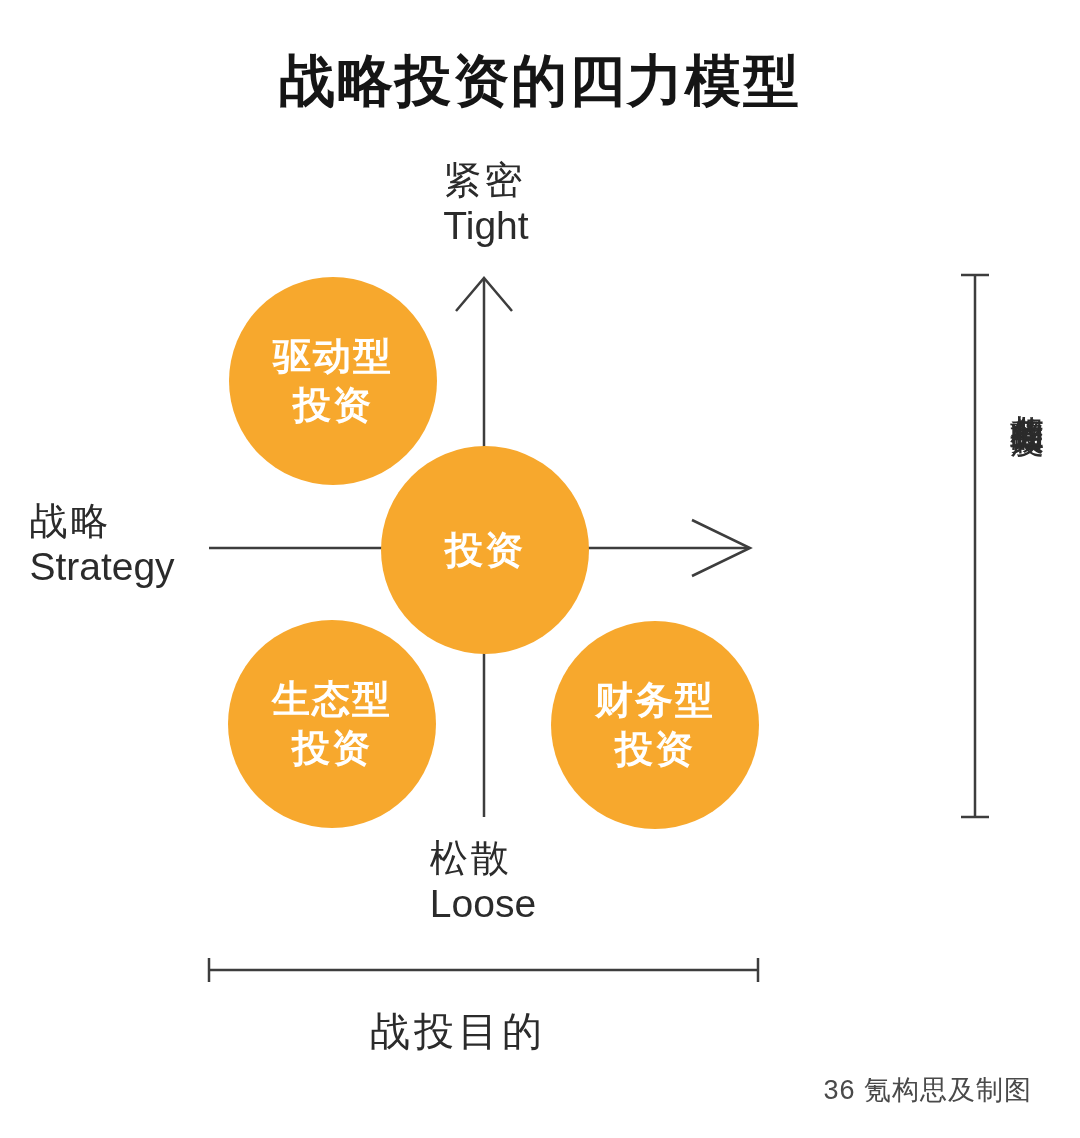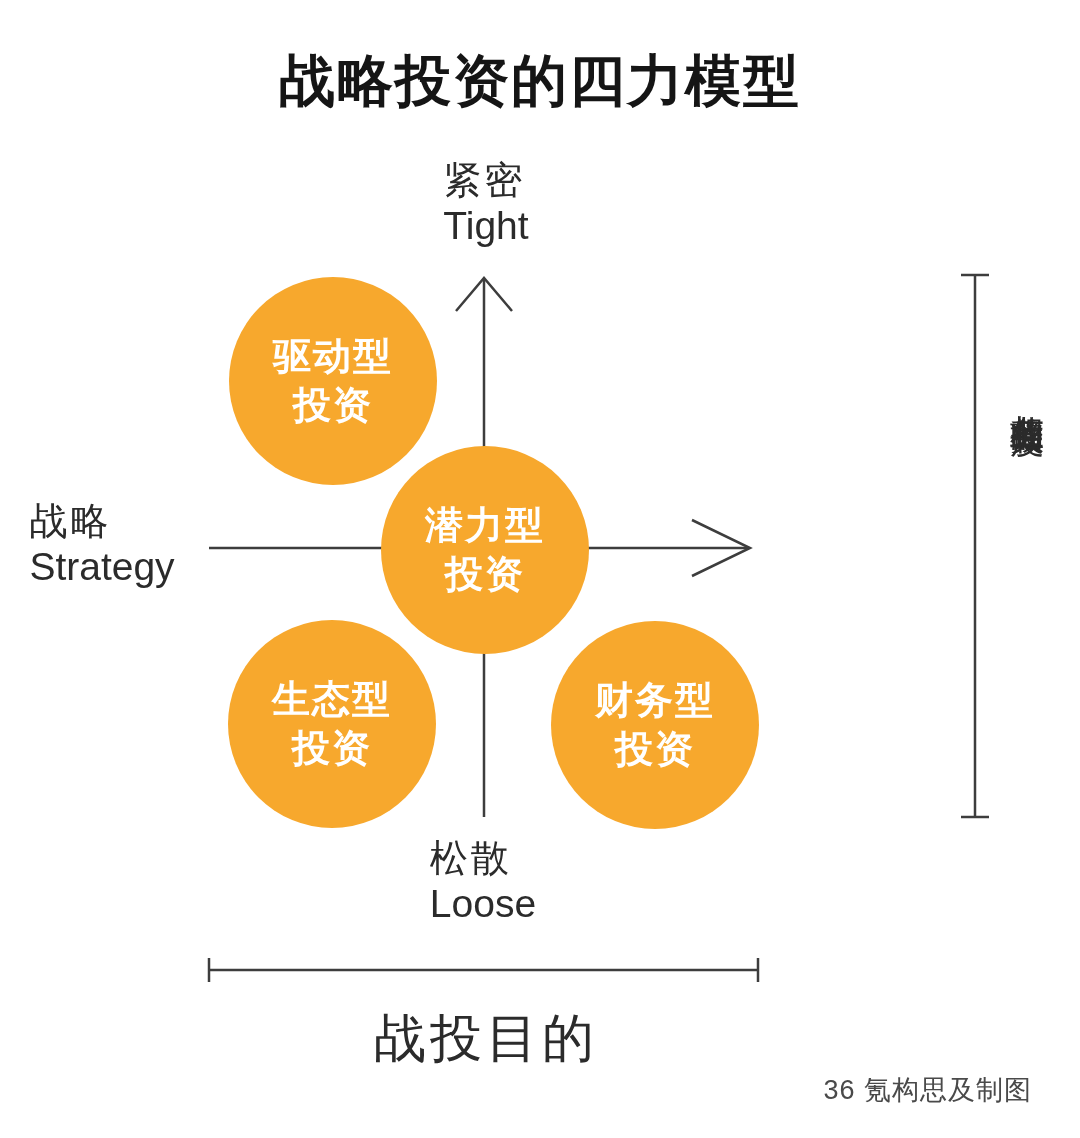--- a/index.html
+++ b/index.html
@@ -89,24 +89,24 @@
     text-orientation: upright;
     font-size: 34px;
     font-weight: 300;
     letter-spacing: 1px;
     color: var(--label-text);
     line-height: 1.1;
     white-space: nowrap;
   }
   .bottom-annotation {
     position: absolute;
-    left: 486px;
+    left: 458px;
     top: 1004px;
     transform: translateX(-50%);
-    font-size: 52px;
+    font-size: 40px;
     font-weight: 300;
     letter-spacing: 4px;
     color: var(--label-text);
     white-space: nowrap;
   }
   .credit-text {
     position: absolute;
     right: 48px;
     top: 1072px;
     font-size: 27px;
@@ -155,21 +155,20 @@
       <line x1="209" y1="958" x2="209" y2="982"></line>
       <line x1="758" y1="958" x2="758" y2="982"></line>
     </g>
   </svg>
 
   <div class="bubble bubble-driving">
     <span>驱动型</span>
     <span>投资</span>
   </div>
   <div class="bubble bubble-potential">
-    <span>潜力型</span>
     <span>投资</span>
   </div>
   <div class="bubble bubble-ecosystem">
     <span>生态型</span>
     <span>投资</span>
   </div>
   <div class="bubble bubble-financial">
     <span>财务型</span>
     <span>投资</span>
   </div>

